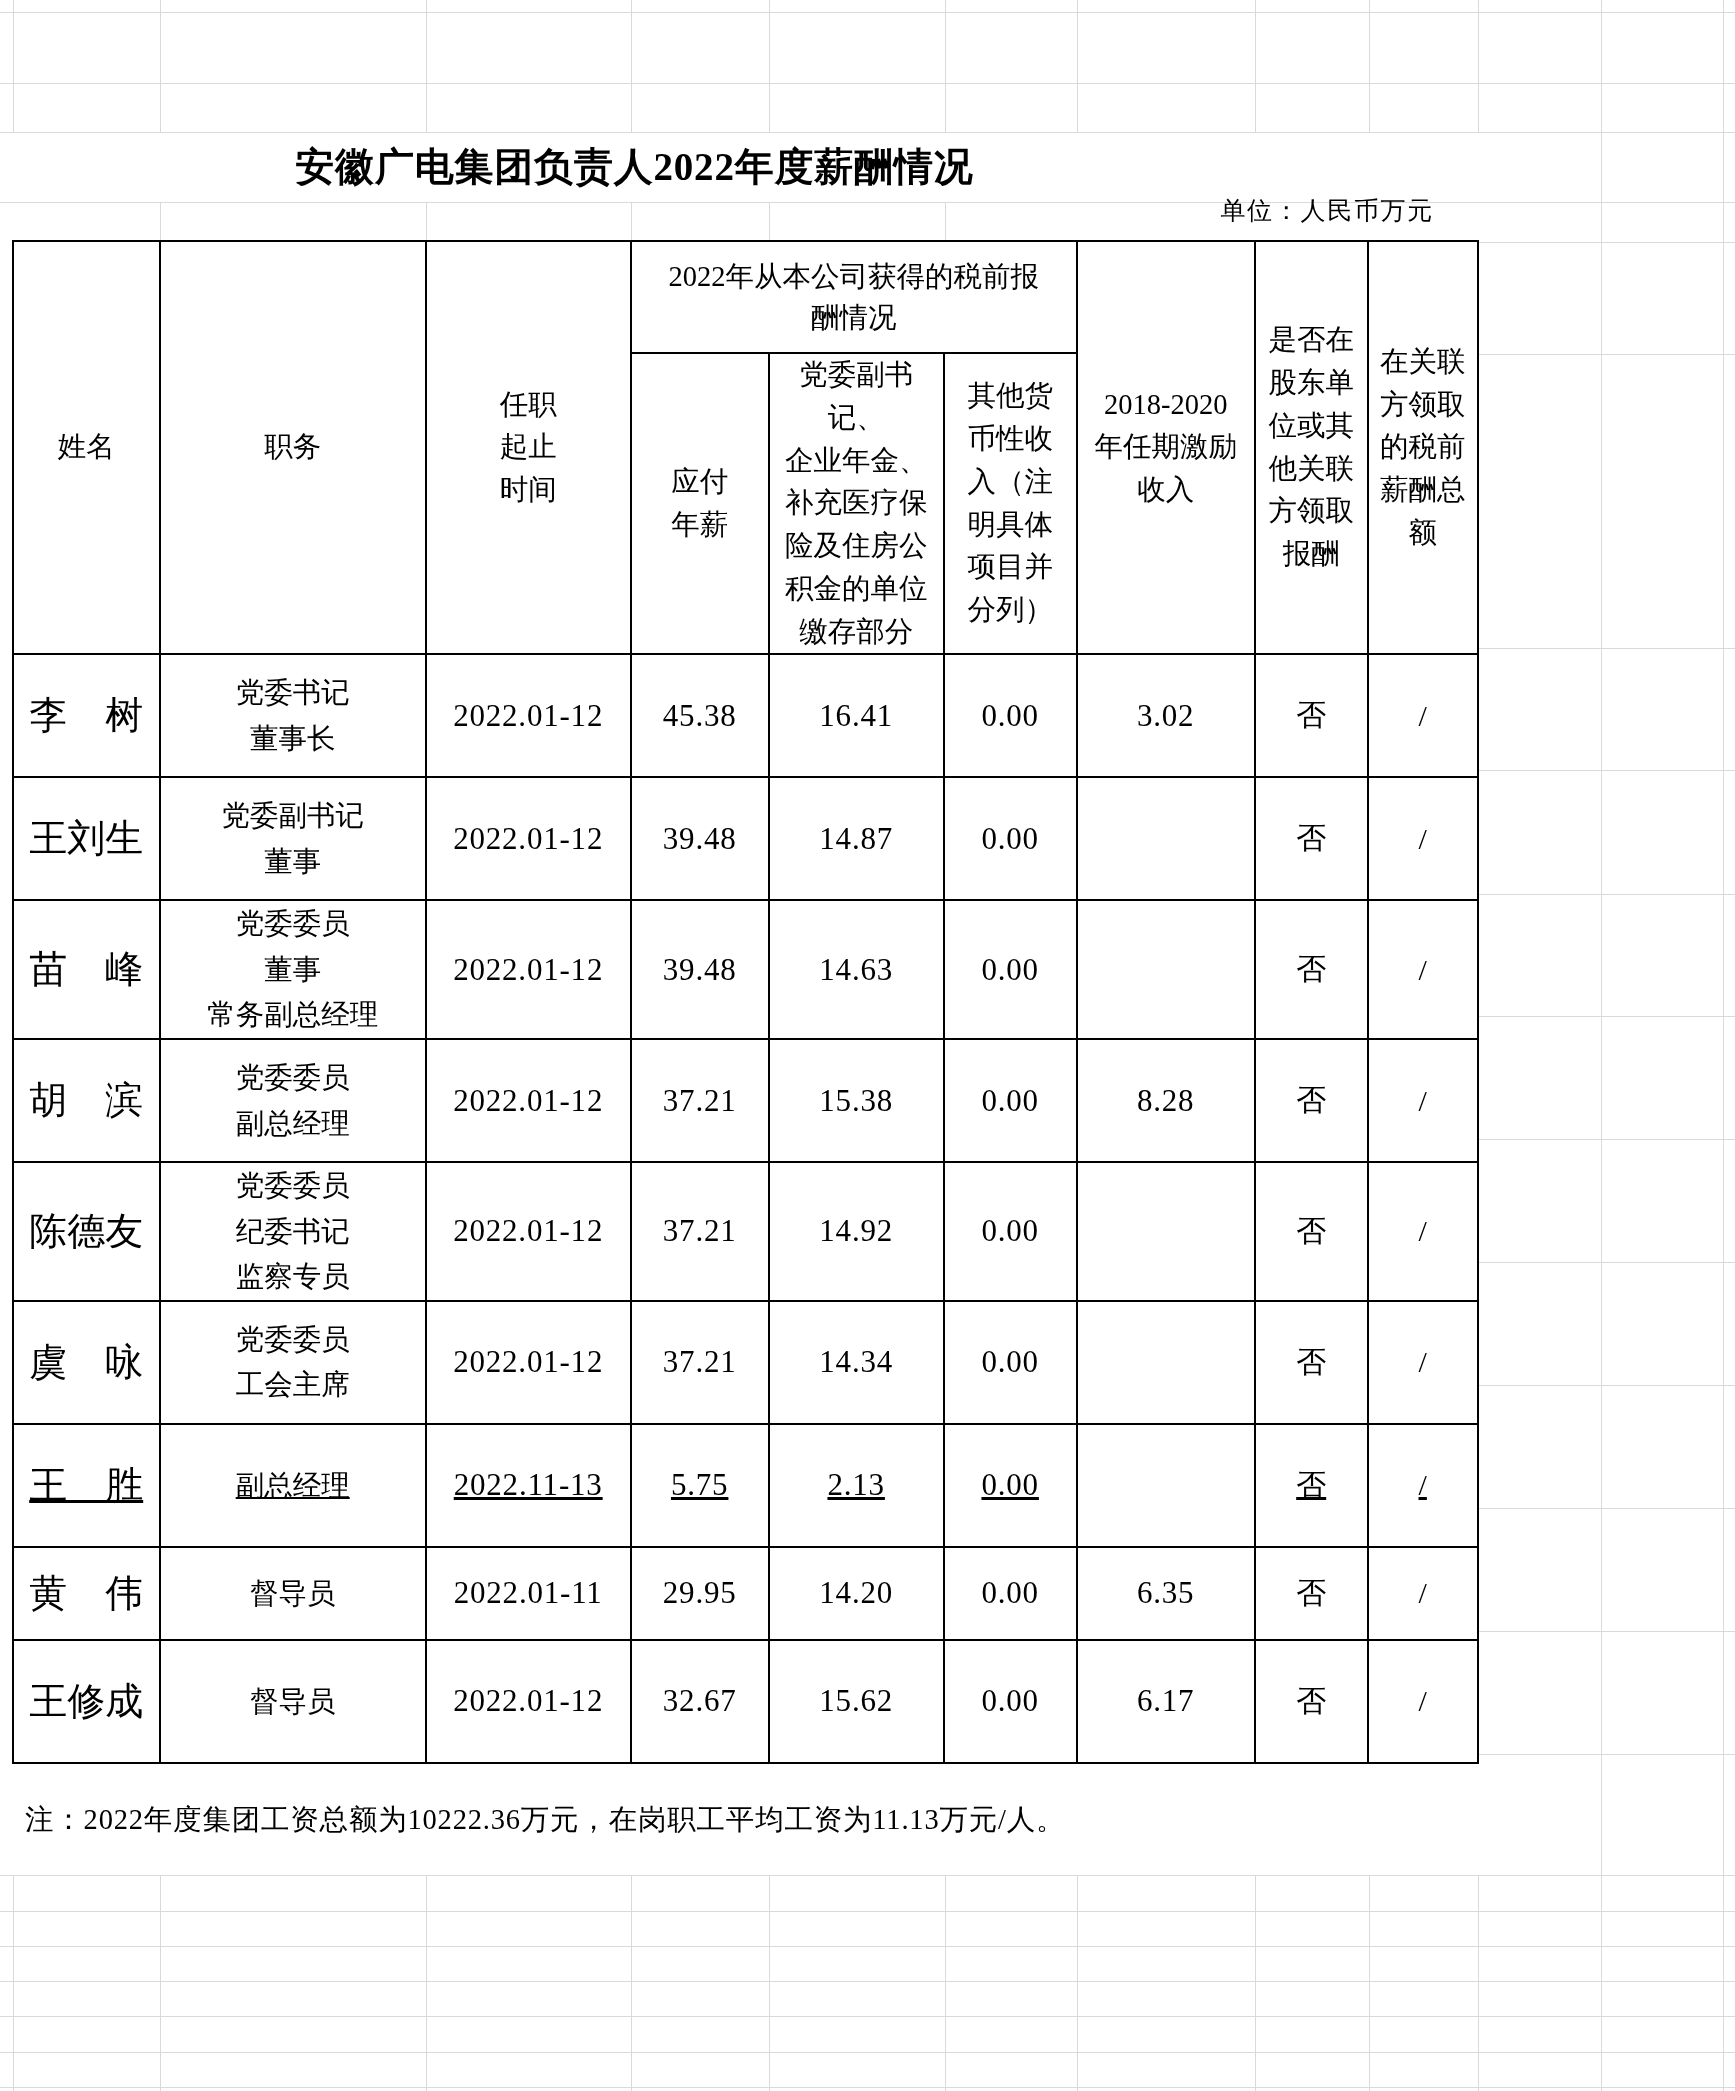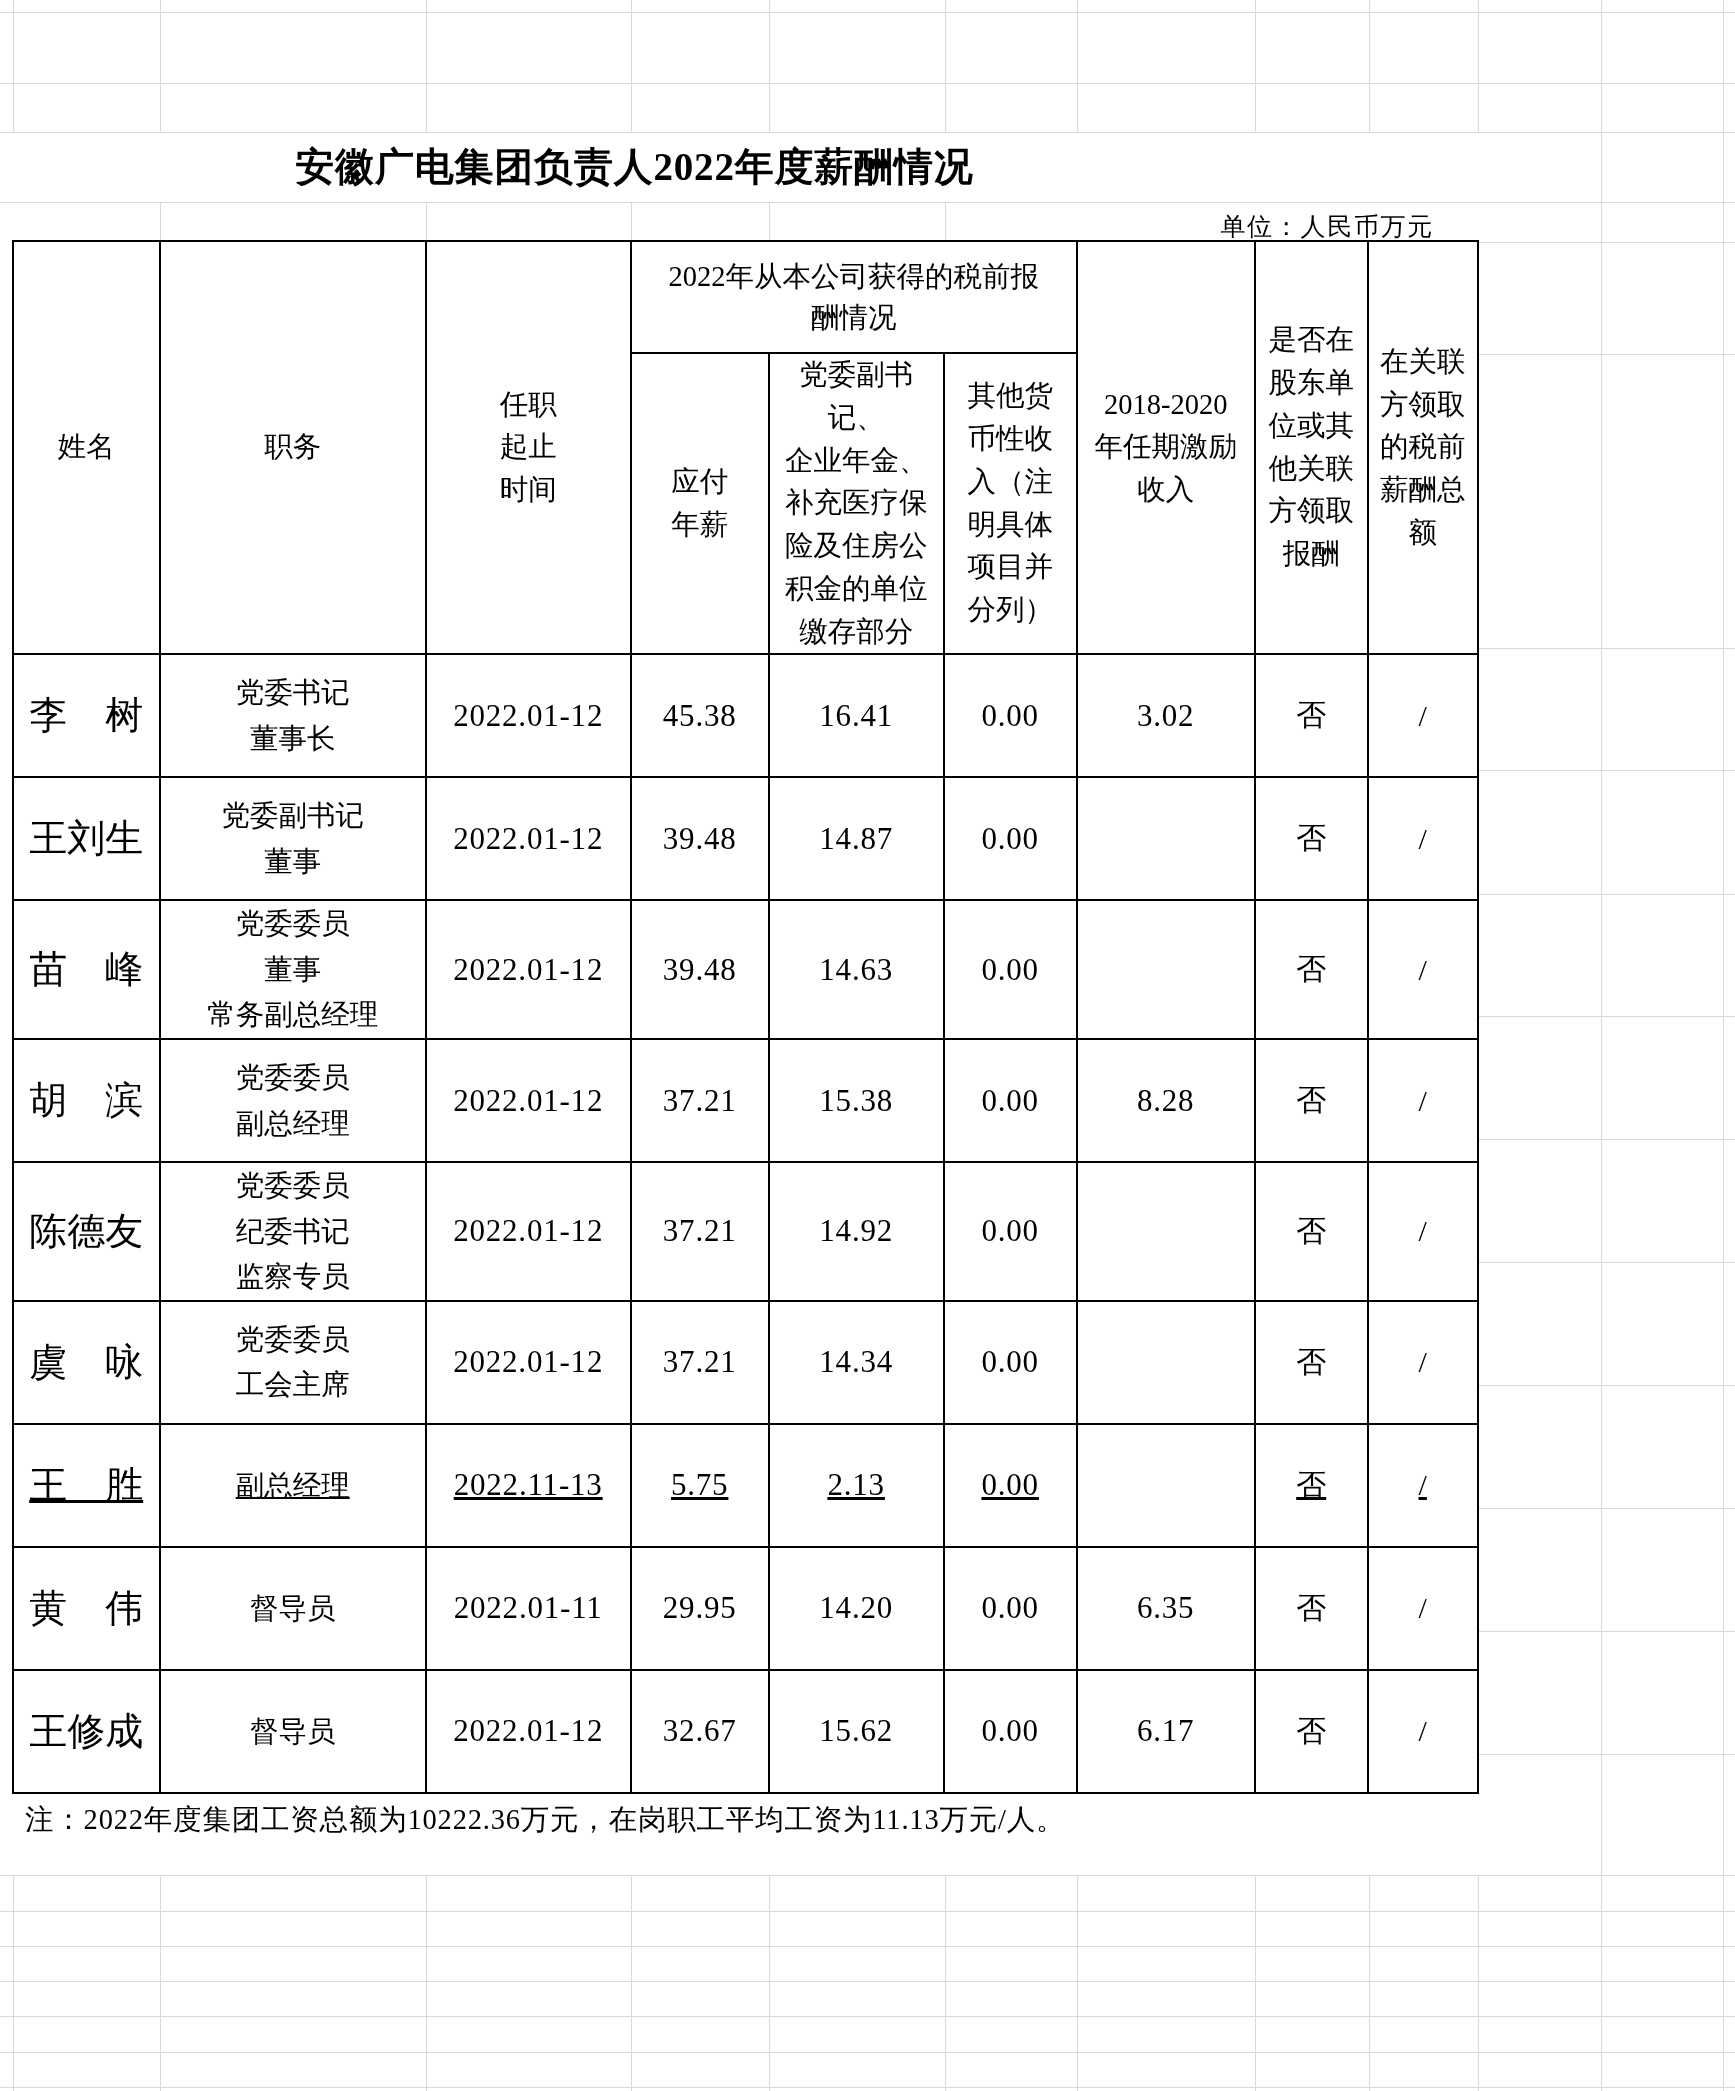--- a/index.html
+++ b/index.html
@@ -13,21 +13,21 @@
   .gv{position:absolute;width:0.8px;background:#d9d9d9;top:0;height:132px;}
   .gvb{position:absolute;width:0.8px;background:#d9d9d9;}
   .ghr{position:absolute;height:0.8px;background:#d9d9d9;left:1479px;width:256px;}
 
   .title-block{
     position:absolute;left:13.4px;top:132px;width:1242px;height:70px;
     line-height:70px;text-align:center;font-size:39px;font-weight:bold;
     letter-spacing:0.8px;white-space:nowrap;
   }
   .unit-block{
-    position:absolute;left:923px;top:208px;width:511px;height:38px;
+    position:absolute;left:923px;top:192px;width:511px;height:38px;
     line-height:38px;text-align:right;font-size:25px;letter-spacing:1.7px;
   }
   .note-block{
     position:absolute;left:25px;top:1801px;width:1594px;
     font-size:28.5px;letter-spacing:0.8px;
   }
 
   table.salary{
     position:absolute;left:11.7px;top:240px;
     border-collapse:collapse;table-layout:fixed;
@@ -244,21 +244,21 @@
     <td class="cell-name">王　胜</td>
     <td class="cell-pos">副总经理</td>
     <td class="cell-date">2022.11-13</td>
     <td class="cell-num">5.75</td>
     <td class="cell-num">2.13</td>
     <td class="cell-num">0.00</td>
     <td class="cell-num"></td>
     <td class="cell-flagtxt">否</td>
     <td class="cell-flagtxt">/</td>
   </tr>
-  <tr style="height:123px;">
+  <tr style="height:93px;">
     <td class="cell-name">黄　伟</td>
     <td class="cell-pos">督导员</td>
     <td class="cell-date">2022.01-11</td>
     <td class="cell-num">29.95</td>
     <td class="cell-num">14.20</td>
     <td class="cell-num">0.00</td>
     <td class="cell-num">6.35</td>
     <td class="cell-flagtxt">否</td>
     <td class="cell-flagtxt">/</td>
   </tr>

